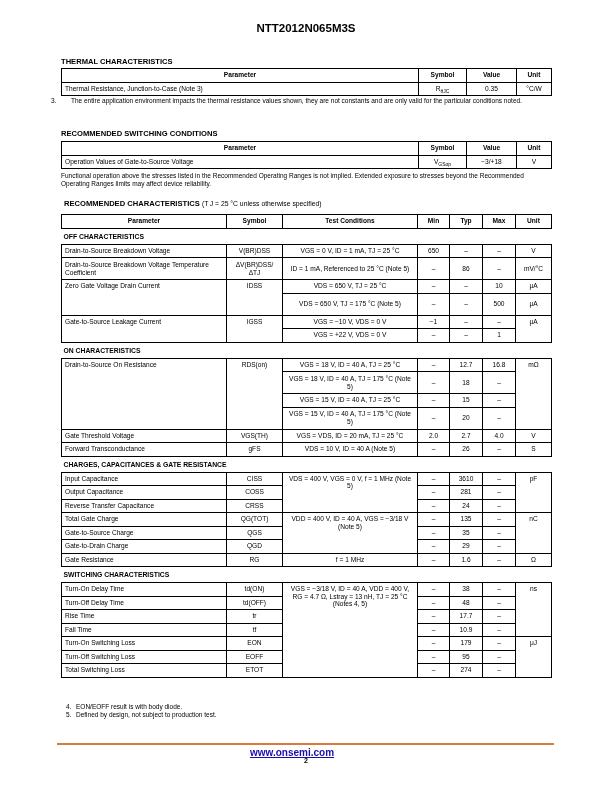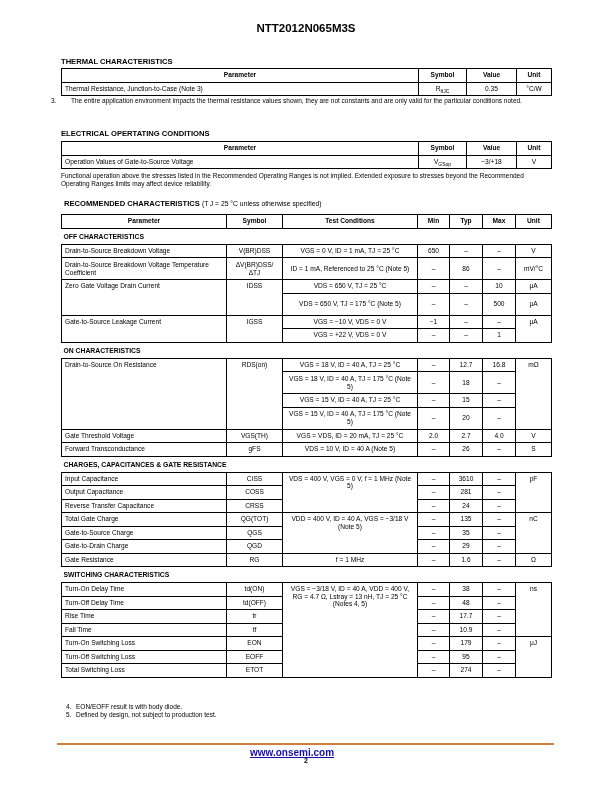--- a/index.html
+++ b/index.html
@@ -46,21 +46,21 @@
     <td class="c"><span>R</span><sub>θJC</sub></td>
     <td class="c">0.35</td>
     <td class="c">°C/W</td>
   </tr>
 </tbody>
   </table>
 <div class="note" style="top:97px;">
   <div class="ind"><span class="n">3.</span><span>The entire application environment impacts the thermal resistance values shown, they are not constants and are only valid for the particular conditions noted.</span></div>
 </div>
 
-<div class="sec" style="top:129px;">ELECTRICAL OPERTATING CONDITIONS</div>
+<div class="sec" style="top:129px;">RECOMMENDED SWITCHING CONDITIONS</div>
 <table style="top:141px;width:490px;">
   <colgroup>
       <col style="width:357px">
       <col style="width:48px">
       <col style="width:50px">
       <col style="width:35px">
     </colgroup>
   <tbody>
       <tr>
     <th>Parameter</th>

